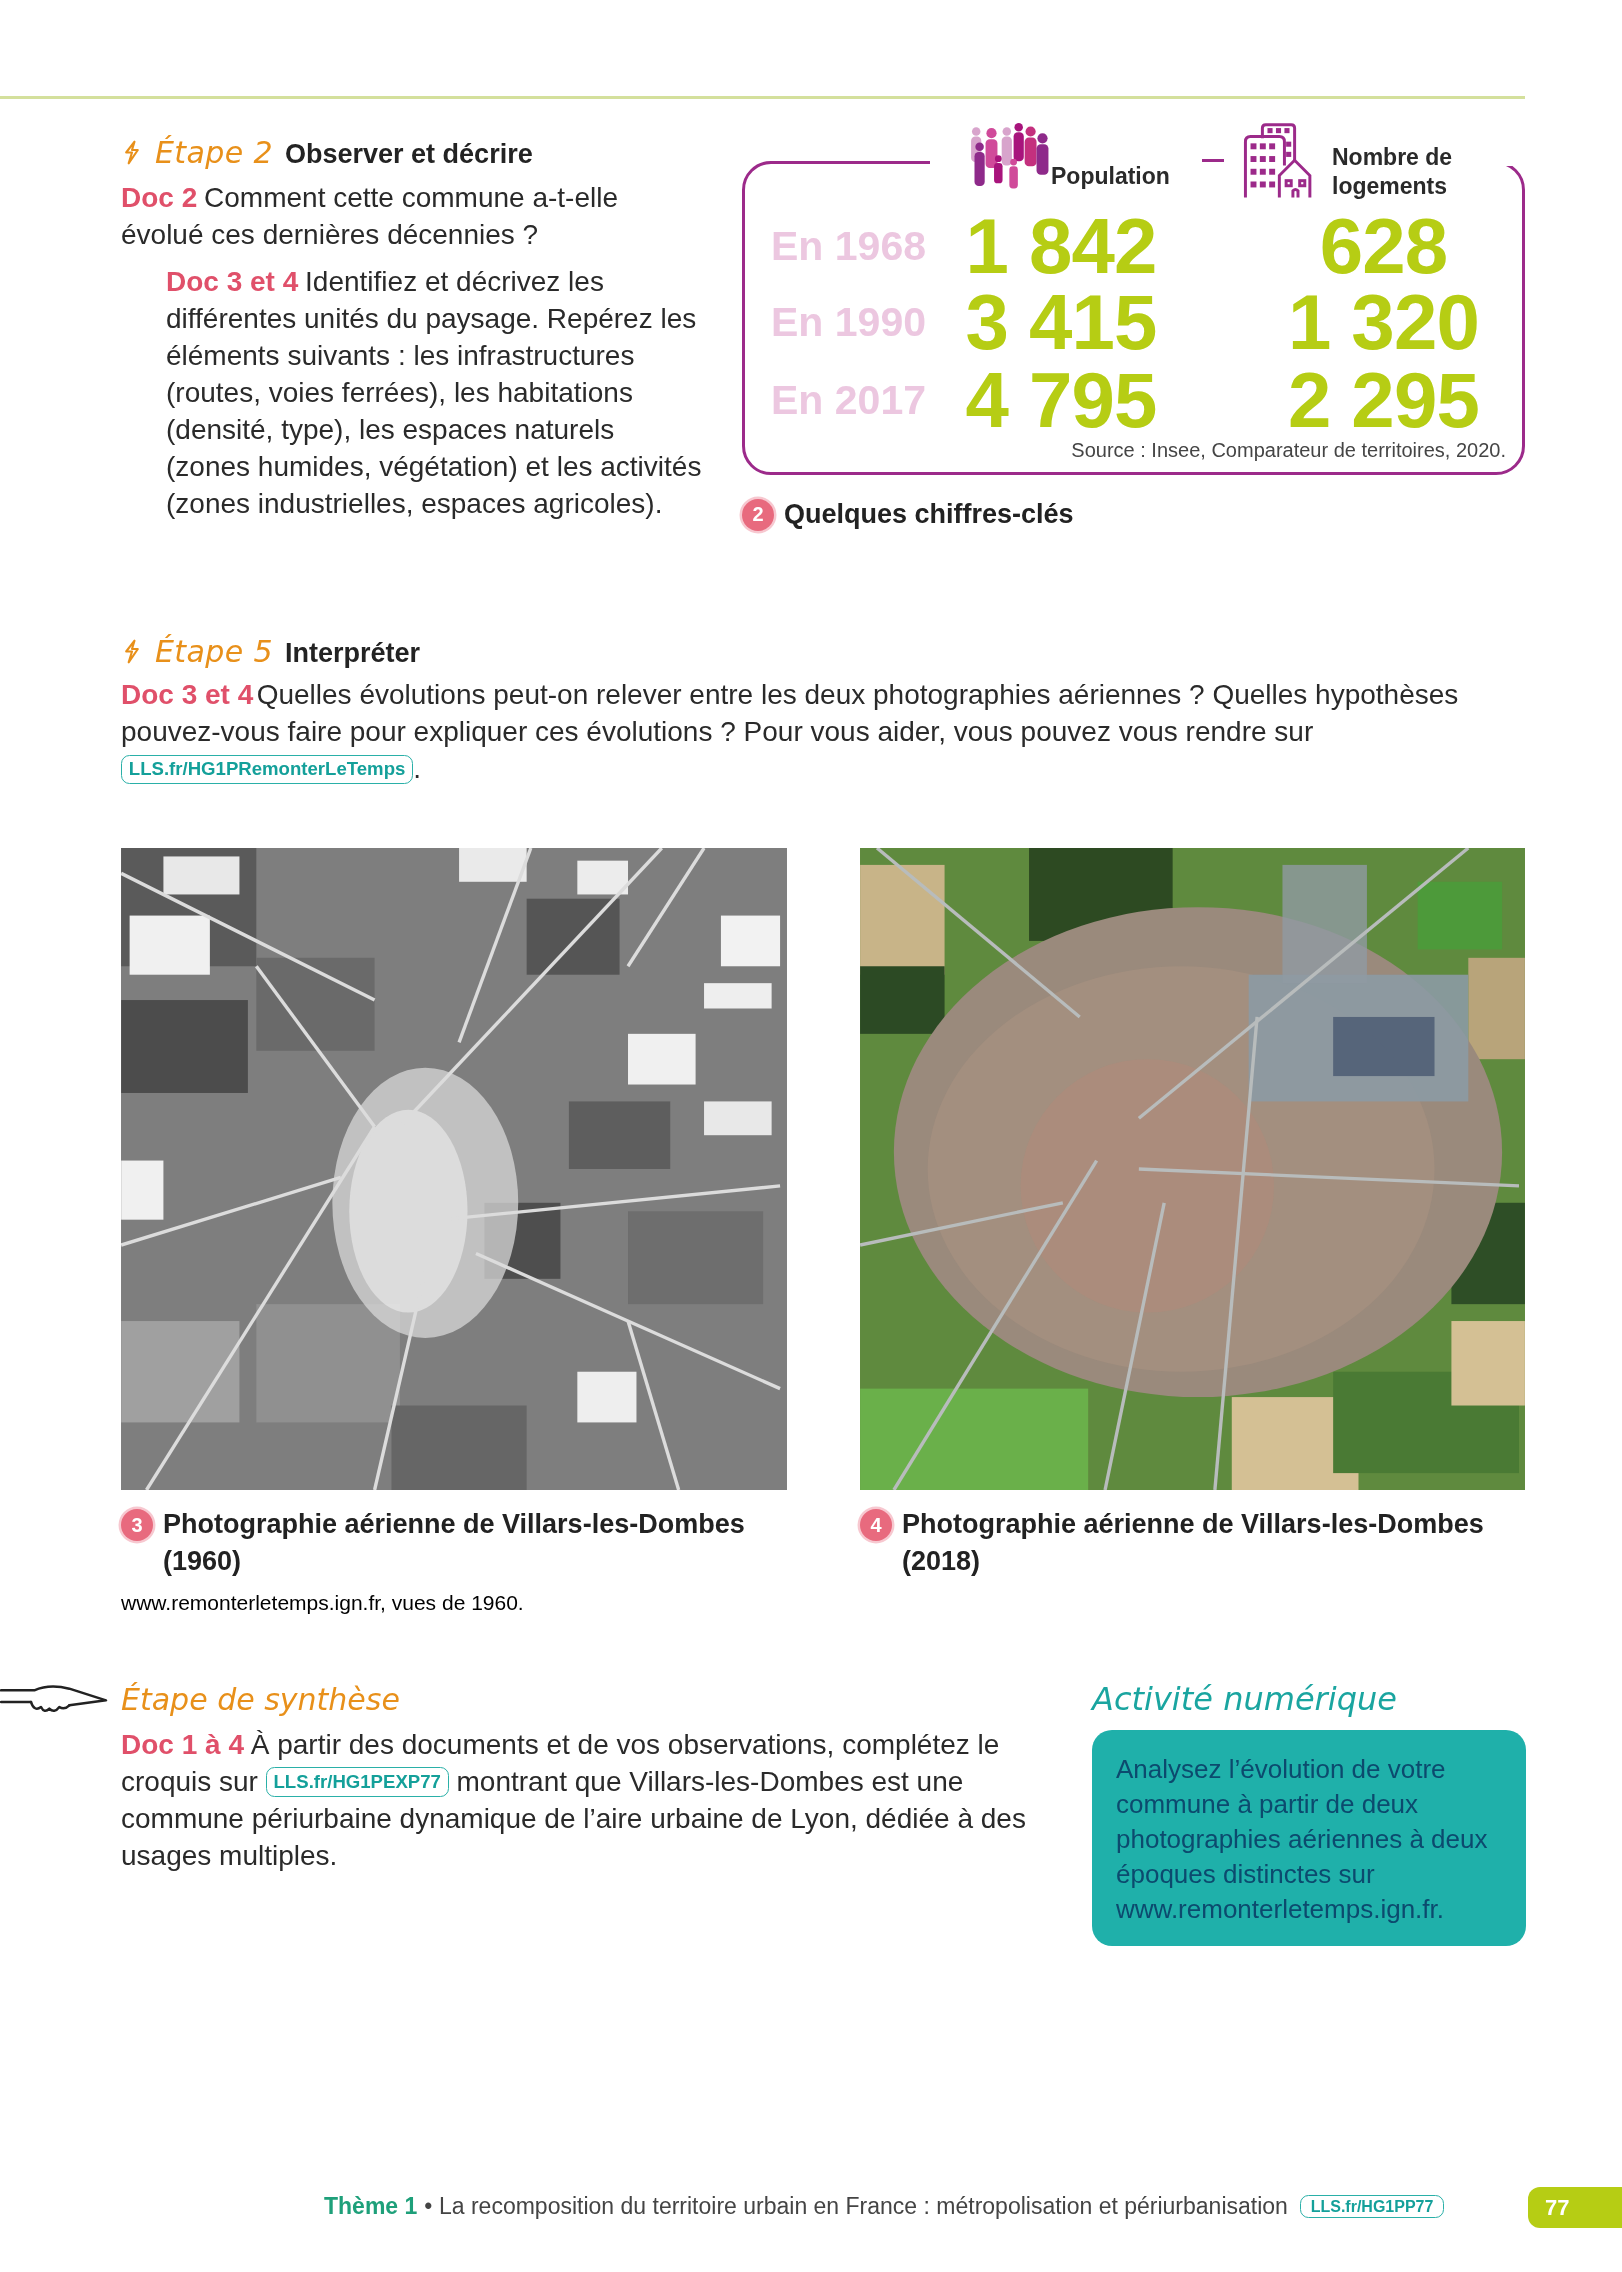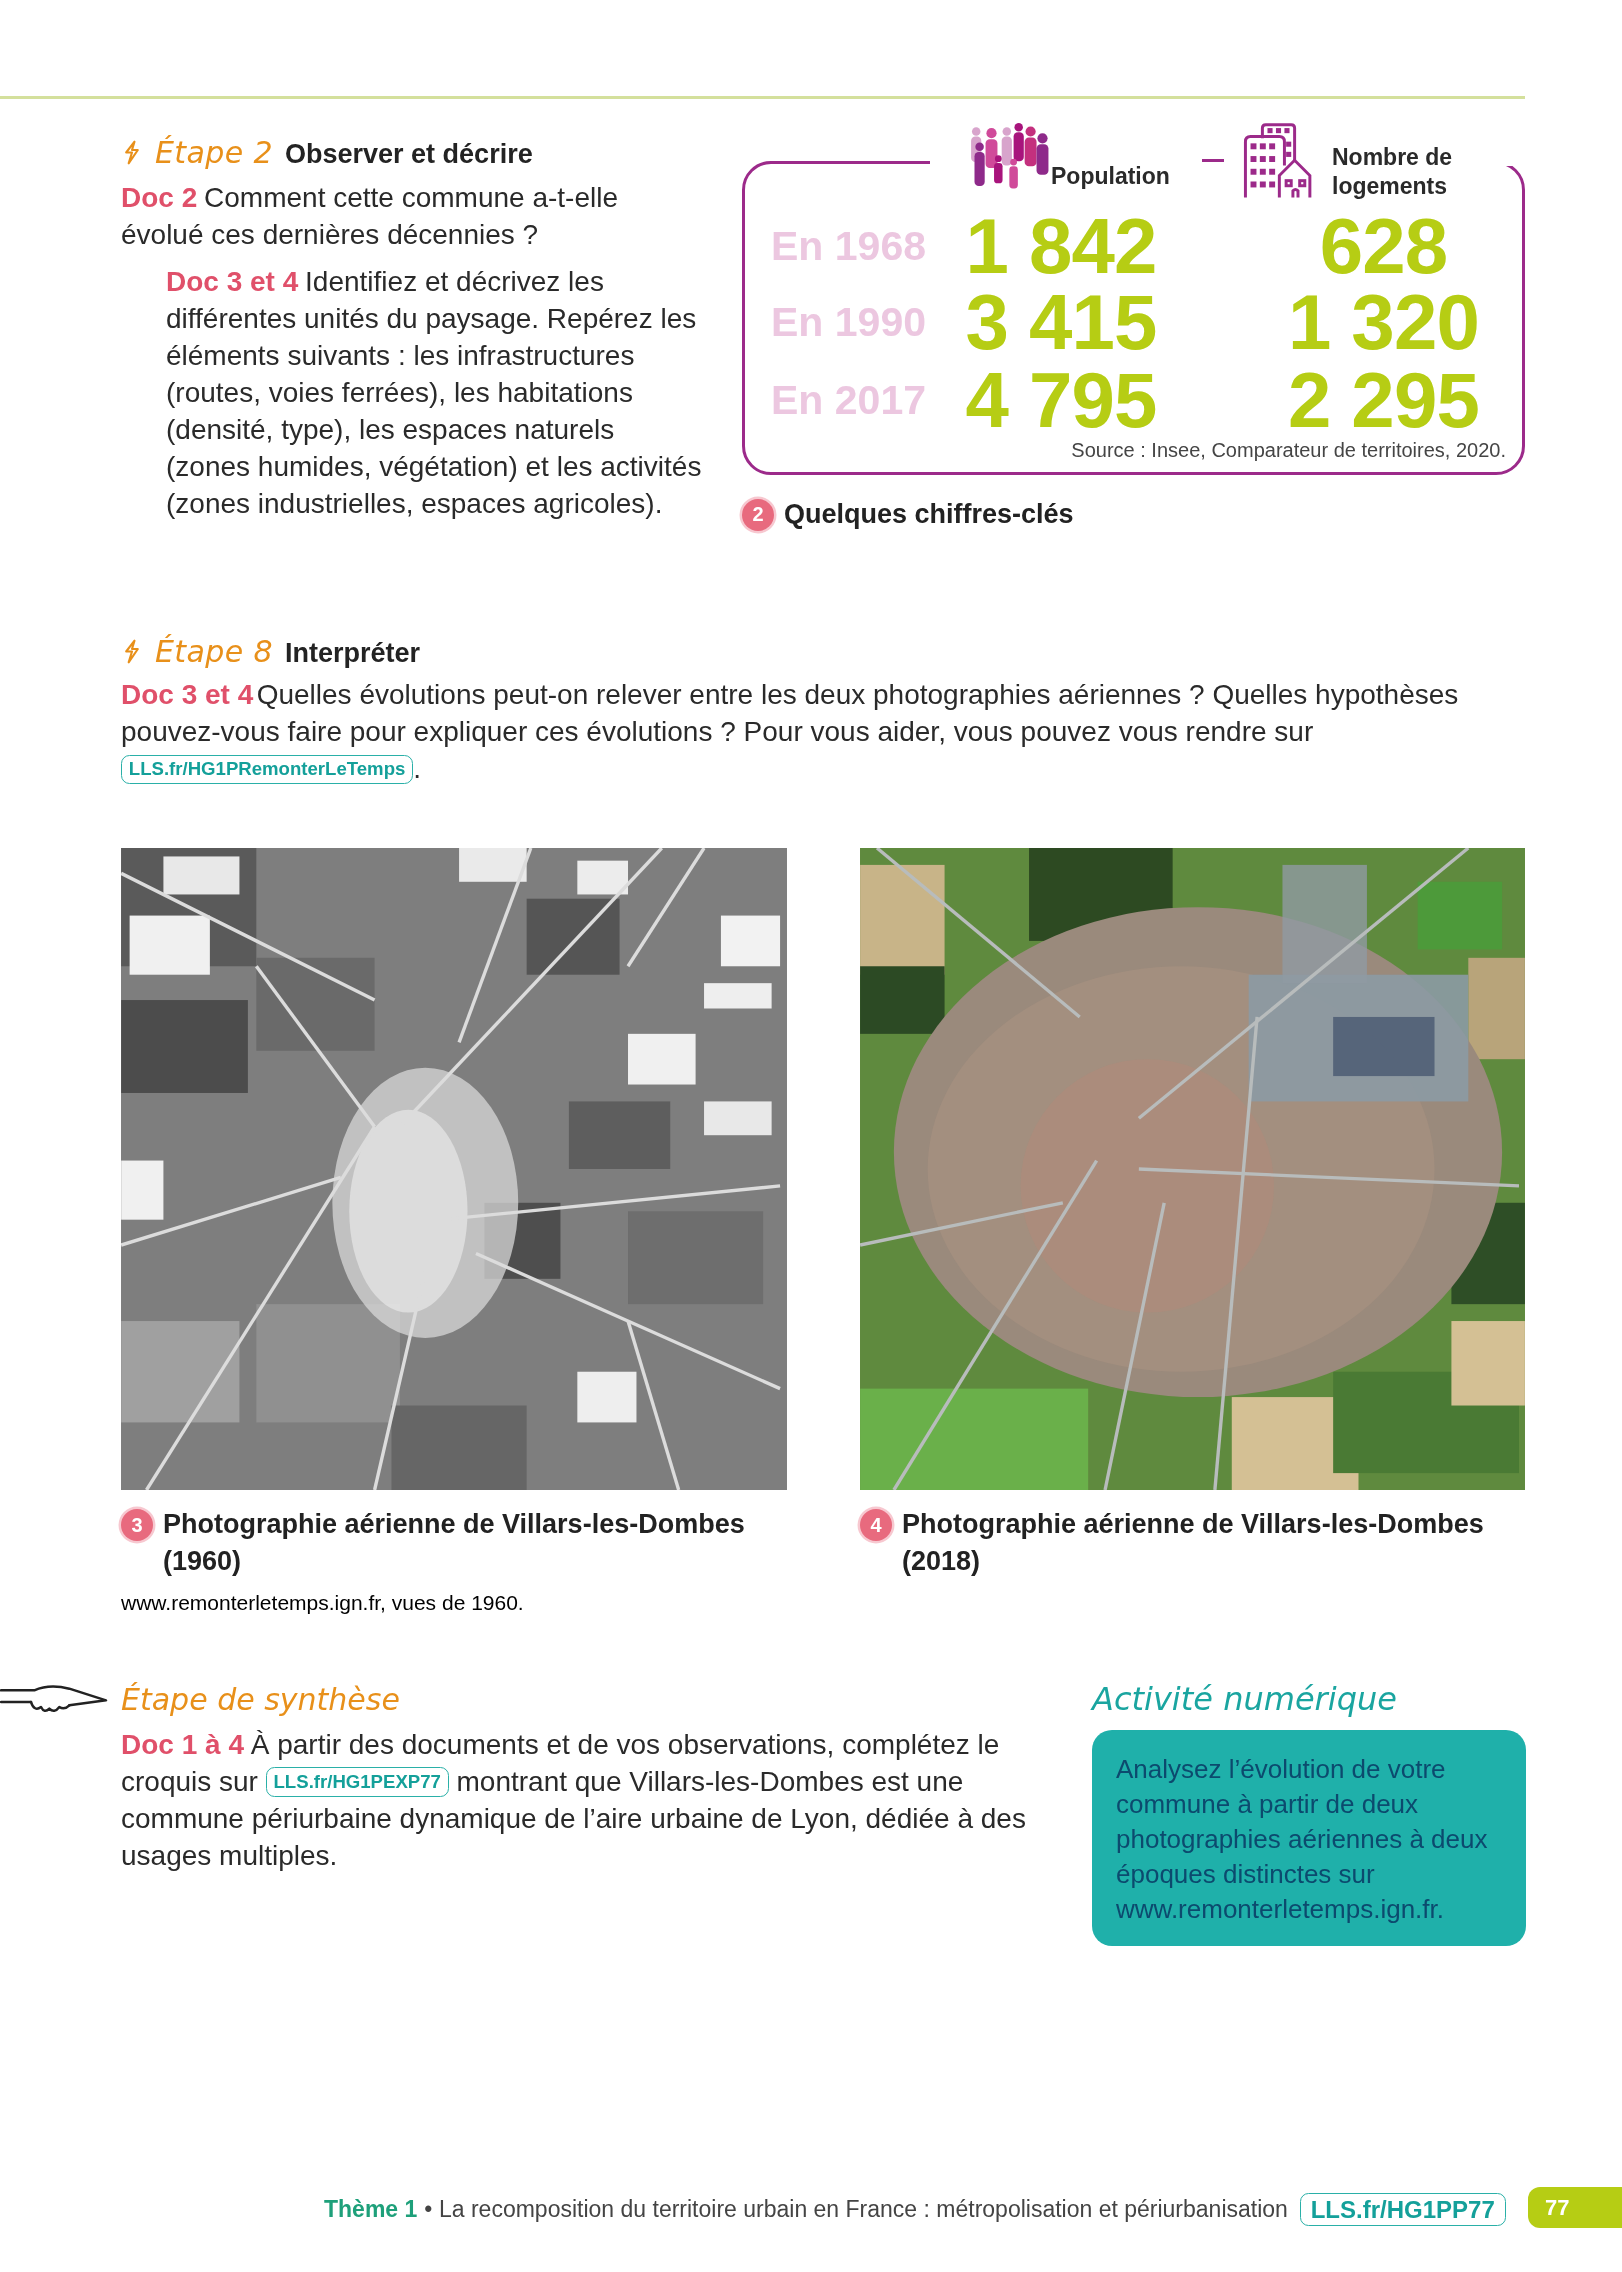--- a/index.html
+++ b/index.html
@@ -43,21 +43,21 @@
   .photo { position: absolute; overflow: hidden; }
 
   .credit { font-size: 21px; color: #000000; }
 
   .synth-label { font-family: "DejaVu Sans", sans-serif; font-style: italic; color: #e8901a; font-size: 30px; }
   .activite-title { font-family: "DejaVu Sans", sans-serif; font-style: italic; color: #1aa5a0; font-size: 32px; }
   .activite-box { position: absolute; left: 1092px; top: 1730px; width: 434px; height: 216px; background: #1fb0aa; border-radius: 20px; padding: 22px 24px; color: #0c4a6e; font-size: 26px; line-height: 35px; }
 
   .footer { position: absolute; left: 324px; top: 2193px; display: flex; align-items: center; gap: 6.8px; font-size: 23px; color: #444; white-space: nowrap; }
   .footer-theme { color: #1ea07a; font-weight: bold; }
-  .footer-pill { border: 1.7px solid #2ab0a8; border-radius: 8.5px; color: #14a09a; font-weight: bold; font-size: 24px; padding: 1.7px 10px; margin-left: 5px; }
+  .footer-pill { border: 1.7px solid #2ab0a8; border-radius: 8.5px; color: #14a09a; font-weight: bold; font-size: 16px; padding: 1.7px 10px; margin-left: 5px; }
   .page-tab { position: absolute; left: 1528px; top: 2187px; width: 95px; height: 41px; background: #b6cd14; border-radius: 12px 0 0 12px; color: #fff; font-weight: bold; font-size: 22px; display: flex; align-items: center; padding-left: 17px; }
 </style>
 </head>
 <body>
 
 <div class="top-rule"></div>
 
 <section class="abs" style="left:121px; top:135px; width:583px;">
   <div class="step-head">
     <svg class="step-bolt" viewBox="0 0 26 30">
@@ -161,21 +161,21 @@
 <div class="caption abs" style="left:742px; top:496px; align-items:center;">
   <span class="badge">2</span>
   <span class="caption-text">Quelques chiffres-clés</span>
 </div>
 
 <section class="abs" style="left:121px; top:634px; width:1352px;">
   <div class="step-head">
     <svg class="step-bolt" viewBox="0 0 26 30">
         <path d="M16 2 L6 15 L13 15 L9 28 L20 12 L13 12 Z" fill="none" stroke="#e8901a" stroke-width="2.5" stroke-linejoin="round"></path>
       </svg>
-    <span class="step-label">Étape 8</span>
+    <span class="step-label">Étape 5</span>
     <span class="step-title">Interpréter</span>
   </div>
   <p class="body-text" style="margin-top:6.8px; width:1344px;">
     <span class="doc-ref" style="margin-right:3.4px;">Doc 3 et 4</span><span>Quelles évolutions peut-on relever entre les deux photographies aériennes ? Quelles hypothèses pouvez-vous faire pour expliquer ces évolutions ? Pour vous aider, vous pouvez vous rendre sur</span>
     <a class="link-pill">LLS.fr/HG1PRemonterLeTemps</a><span>.</span>
   </p>
 </section>
 
 <div class="photo" style="left:121px; top:848px; width:666px; height:642px; background:#8a8a8a;">
   <svg width="666" height="642" viewBox="0 0 788 760">

